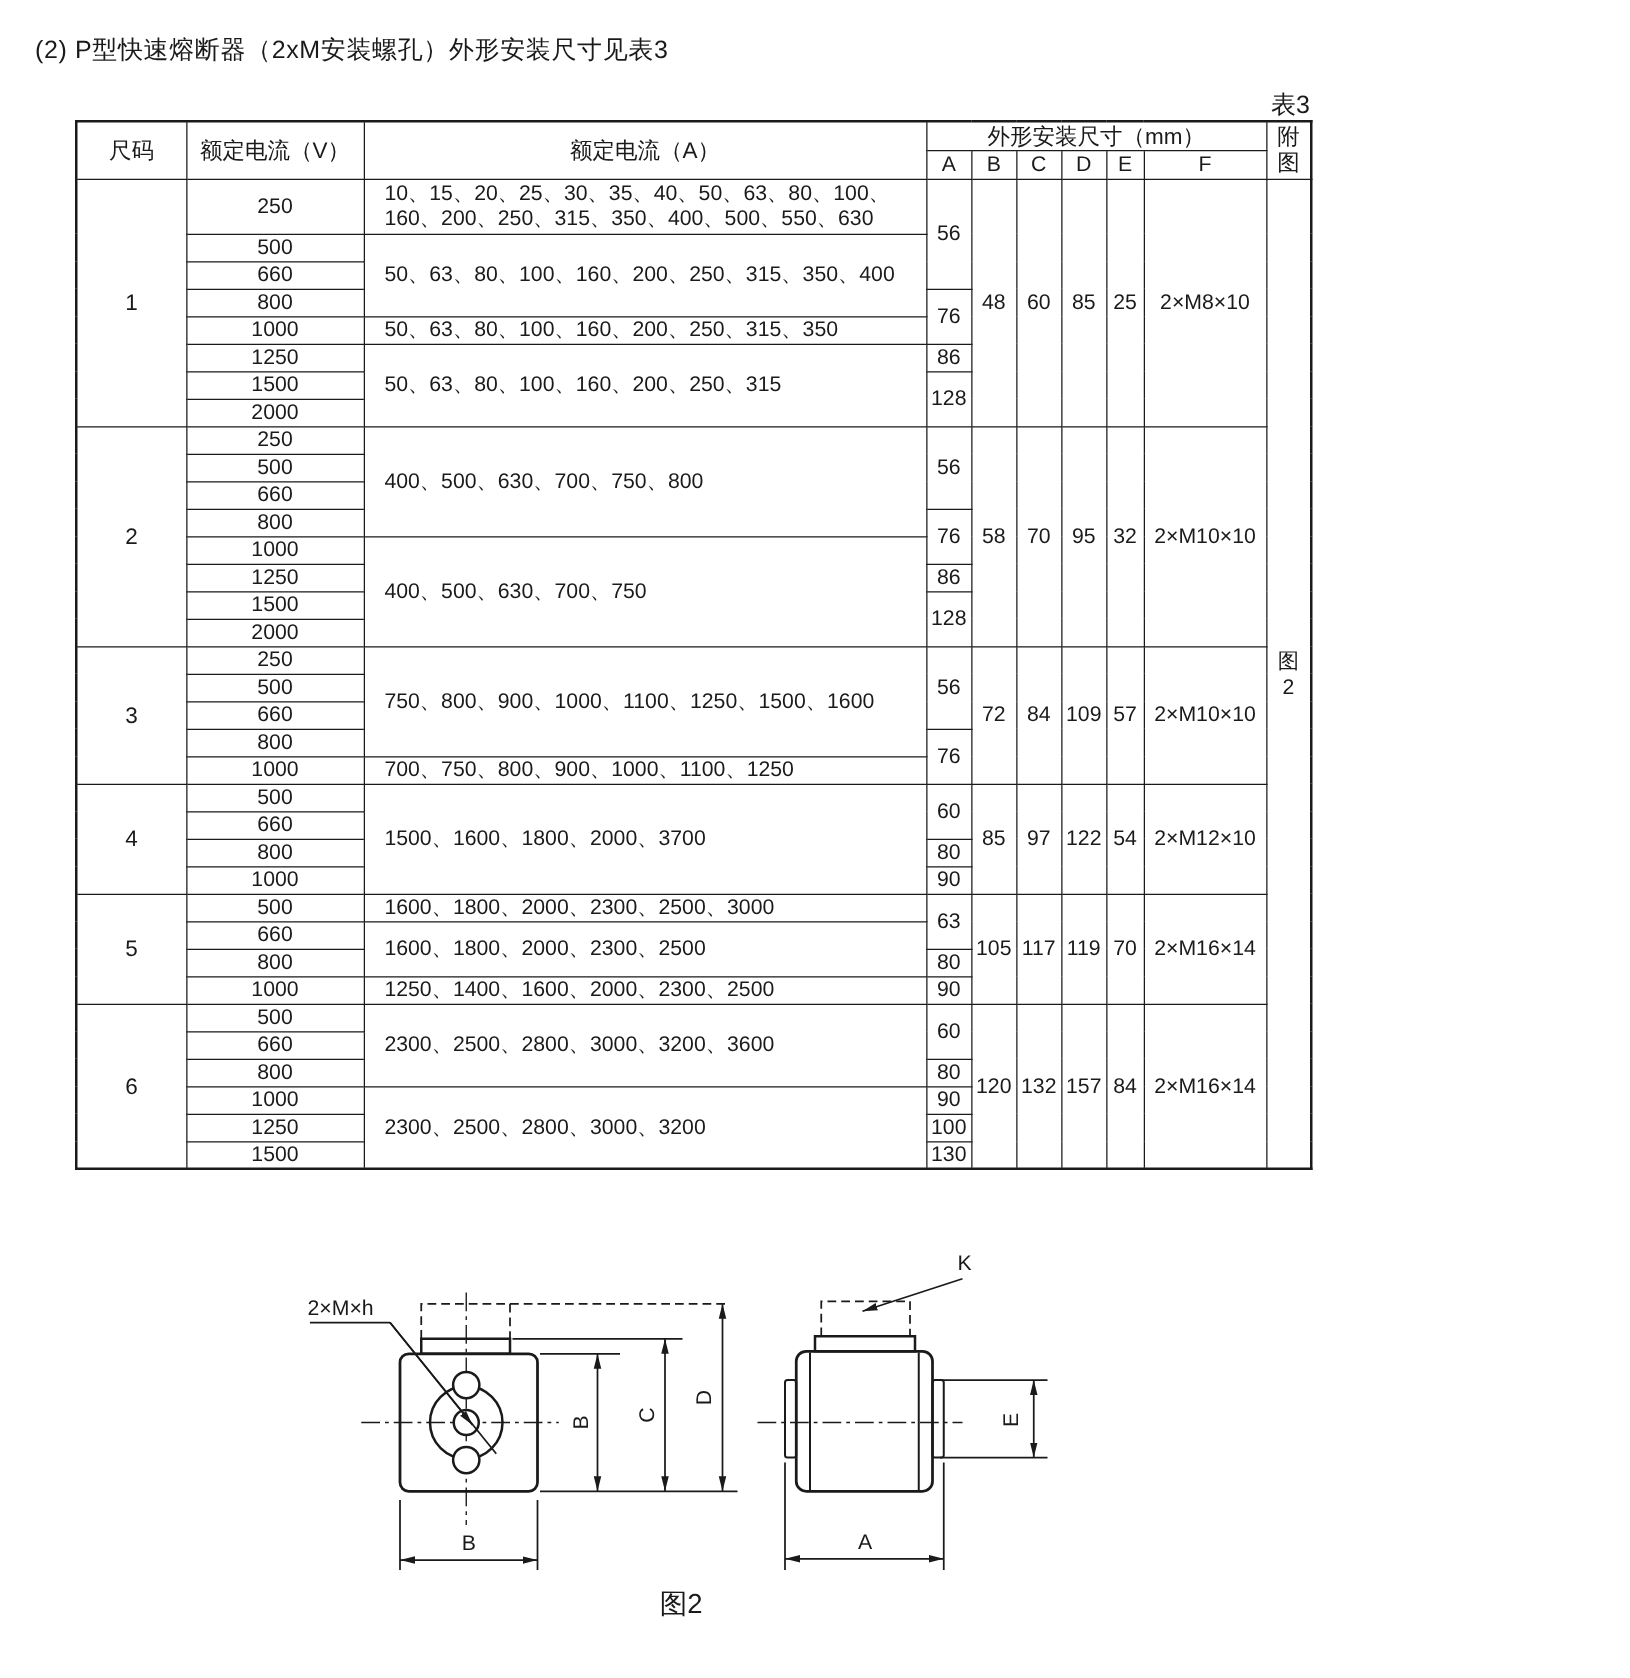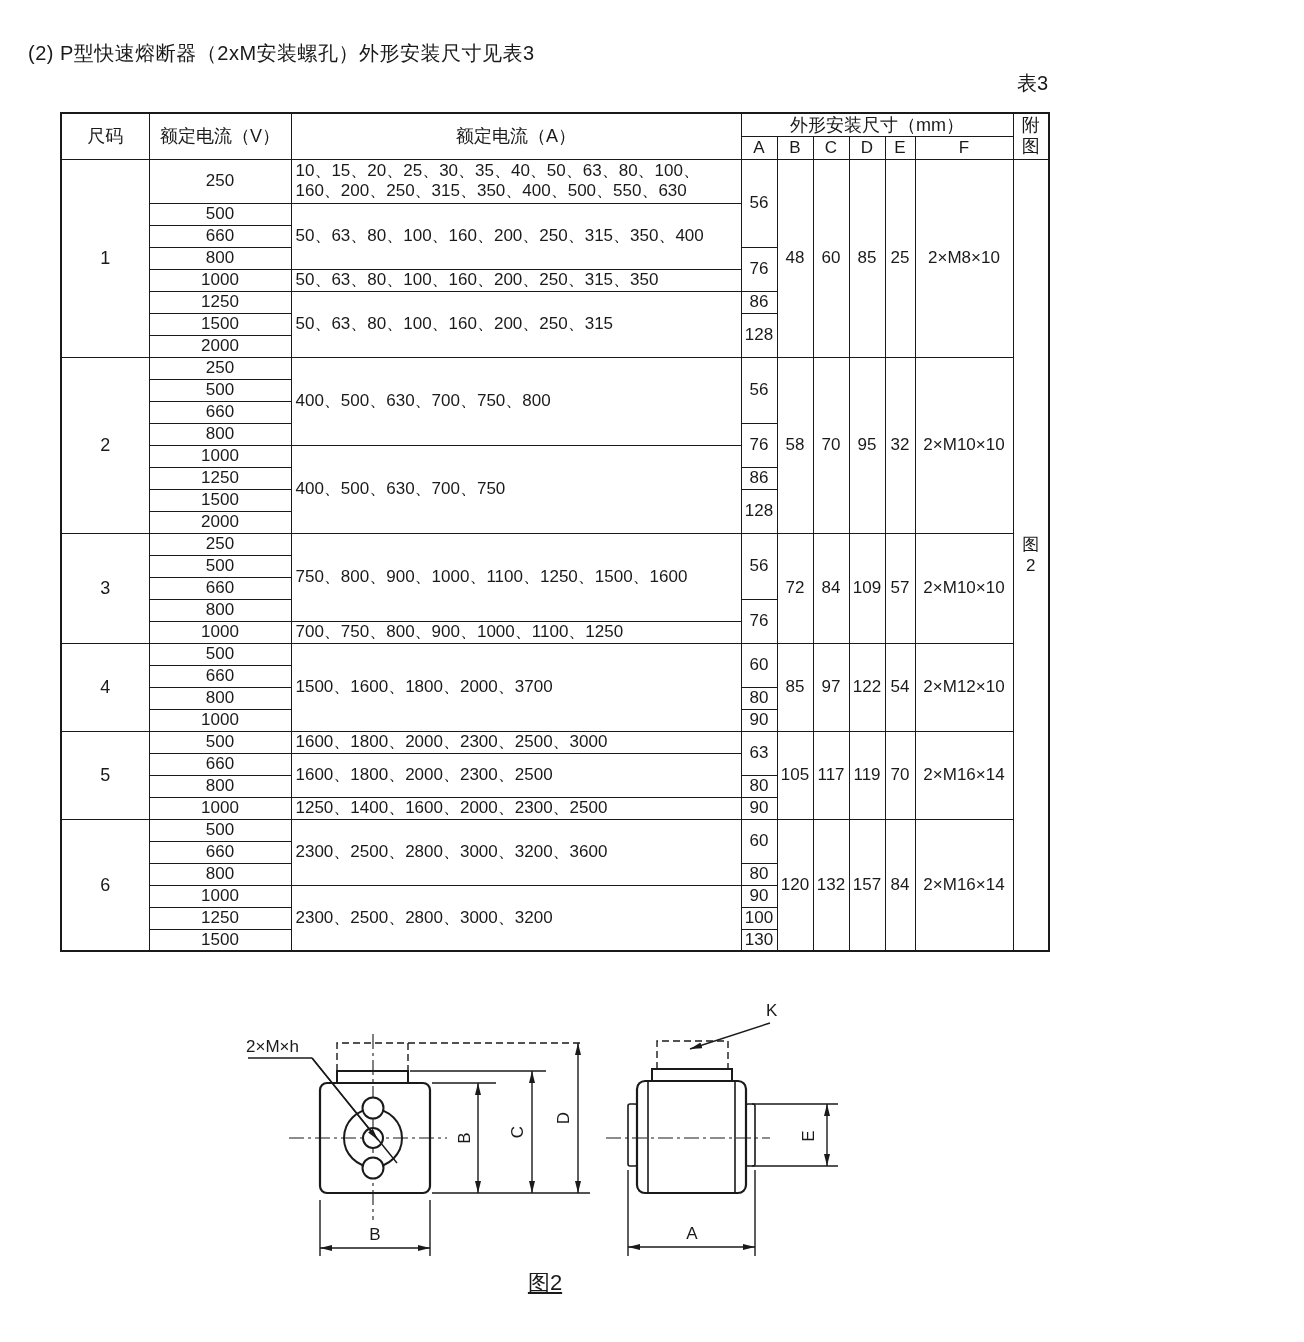--- a/index.html
+++ b/index.html
@@ -1,29 +1,29 @@
 <!DOCTYPE html>
 <html><head>
 <meta charset="utf-8">
 <style>
   html,body{margin:0;padding:0;background:#fff;}
   body{width:1304px;height:1342px;position:relative;font-family:"Liberation Sans","DejaVu Sans",sans-serif;color:#1a1a1a;}
   .page{position:relative;width:1304px;height:1342px;background:#fff;overflow:hidden;}
-  .title{position:absolute;left:28px;top:40px;font-size:20px;letter-spacing:.5px;}
+  .title{position:absolute;left:28px;top:26px;font-size:20px;letter-spacing:.5px;}
   .tcaption{position:absolute;left:60px;top:70px;width:988px;text-align:right;font-size:20px;}
-  .fcaption{position:absolute;left:495px;top:1268px;width:100px;text-align:center;font-size:22px;text-decoration:underline;}
-
-  table.spec{position:absolute;left:60px;top:112px;border-collapse:collapse;table-layout:fixed;border:2px solid #1a1a1a;background:#fff;}
+  .fcaption{position:absolute;left:495px;top:1268px;width:100px;text-align:center;font-size:22px;}
+
+  table.spec{position:absolute;left:60px;top:96px;border-collapse:collapse;table-layout:fixed;border:2px solid #1a1a1a;background:#fff;}
   .spec th,.spec td{border:1.5px solid #1a1a1a;font-weight:normal;text-align:center;vertical-align:middle;padding:0;font-size:17px;line-height:20px;color:#1a1a1a;overflow:hidden;}
   .spec thead tr{height:23px;}
   .spec thead tr.h th{font-size:18px;}
   .spec thead tr.h2 th{font-size:17px;}
   .spec tbody tr{height:22px;}
   .spec tbody tr.tall{height:44px;}
-  .spec td.cur{text-align:left;padding:0 2px 0 4px;}
+  .spec td.cur{text-align:left;padding:0 2px 0 16px;}
   .spec .pre{white-space:pre-line;line-height:21px;}
   .spec td.sz{font-size:18px;}
 
   svg text{font-family:"Liberation Sans","DejaVu Sans",sans-serif;fill:#1a1a1a;}
 </style>
 </head>
 <body>
 
 <div class="page">
 

